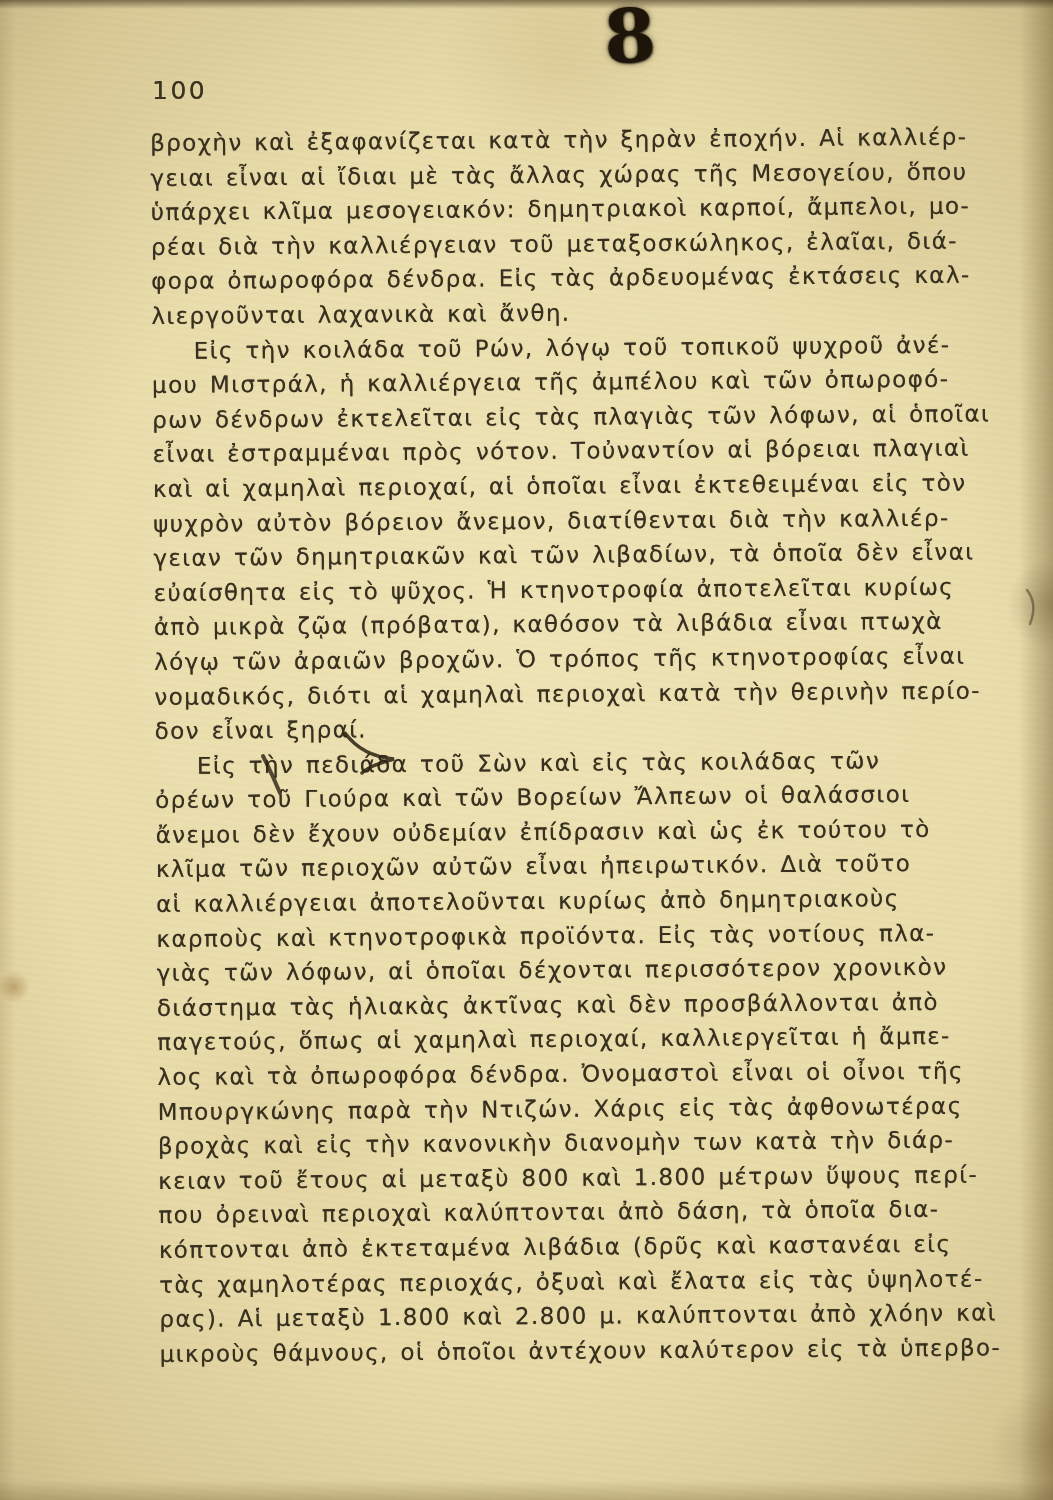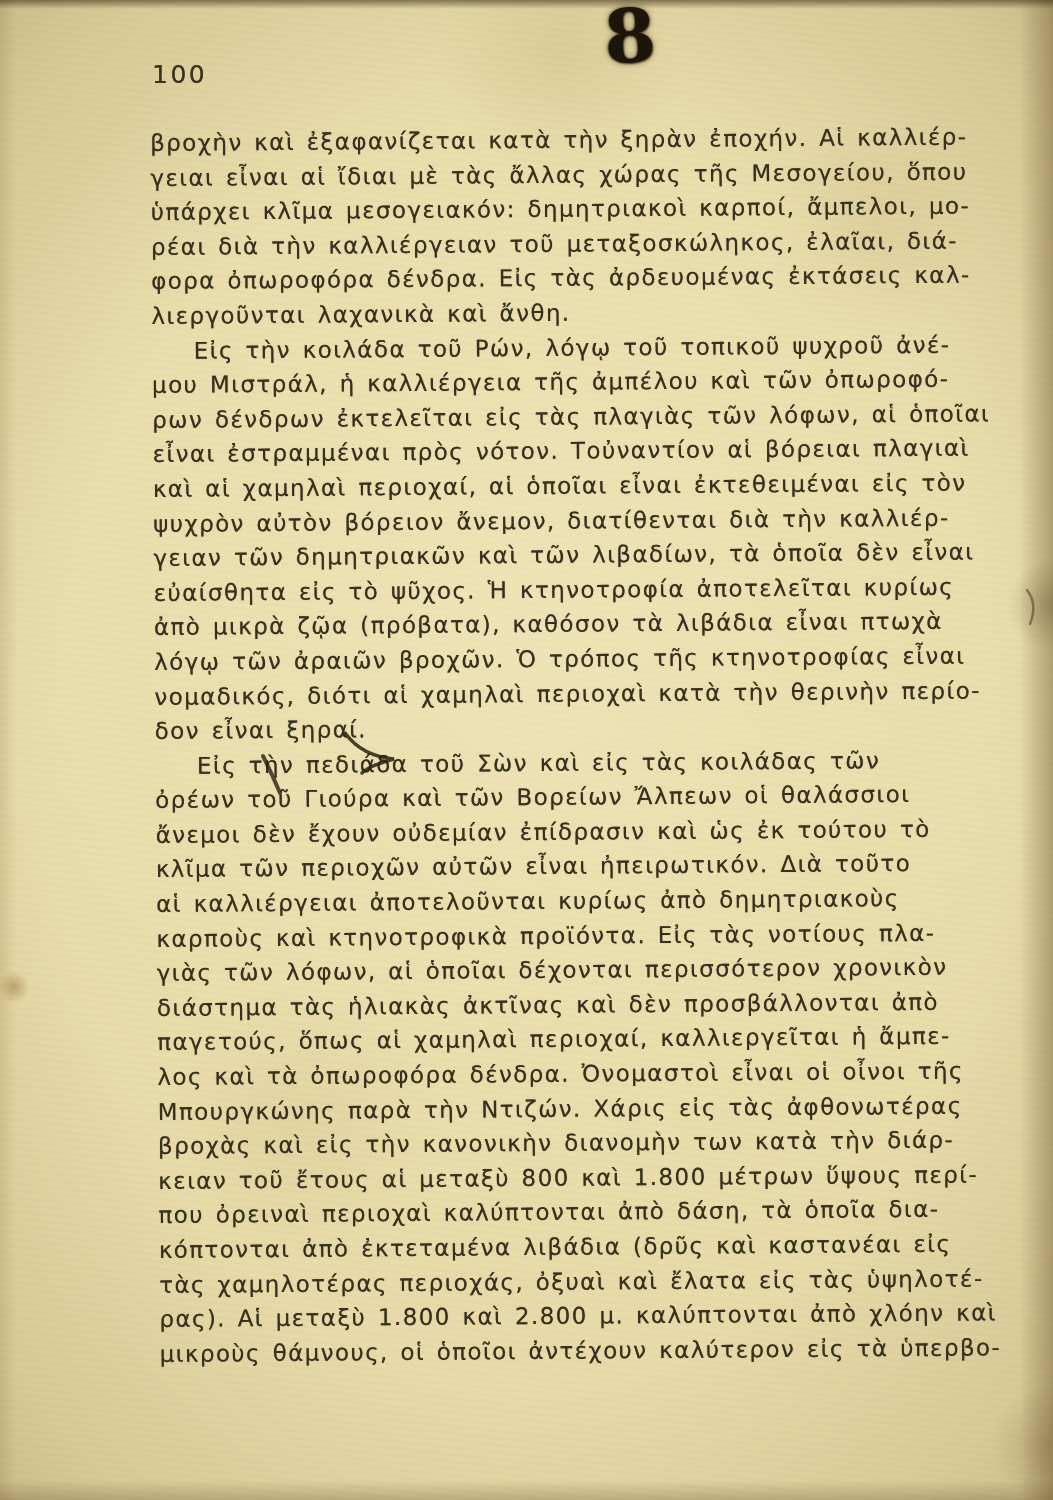--- a/index.html
+++ b/index.html
@@ -50,21 +50,21 @@
     color: #1d150a;
     transform: rotate(-3deg);
     text-shadow:
       1px 1px 2px rgba(25,18,8,0.70),
       -1px 0 2px rgba(25,18,8,0.55),
       0 0 7px rgba(25,18,8,0.45);
   }
   .page-number {
     position: absolute;
     left: 152px;
-    top: 60px;
+    top: 76px;
     font-size: 25px;
     letter-spacing: 2.5px;
     color: #3a3220;
     text-shadow: 0 0 0.6px rgba(45,38,22,0.7);
   }
   .text-block {
     position: absolute;
     left: 150px;
     top: 126px;
     width: 872px;

